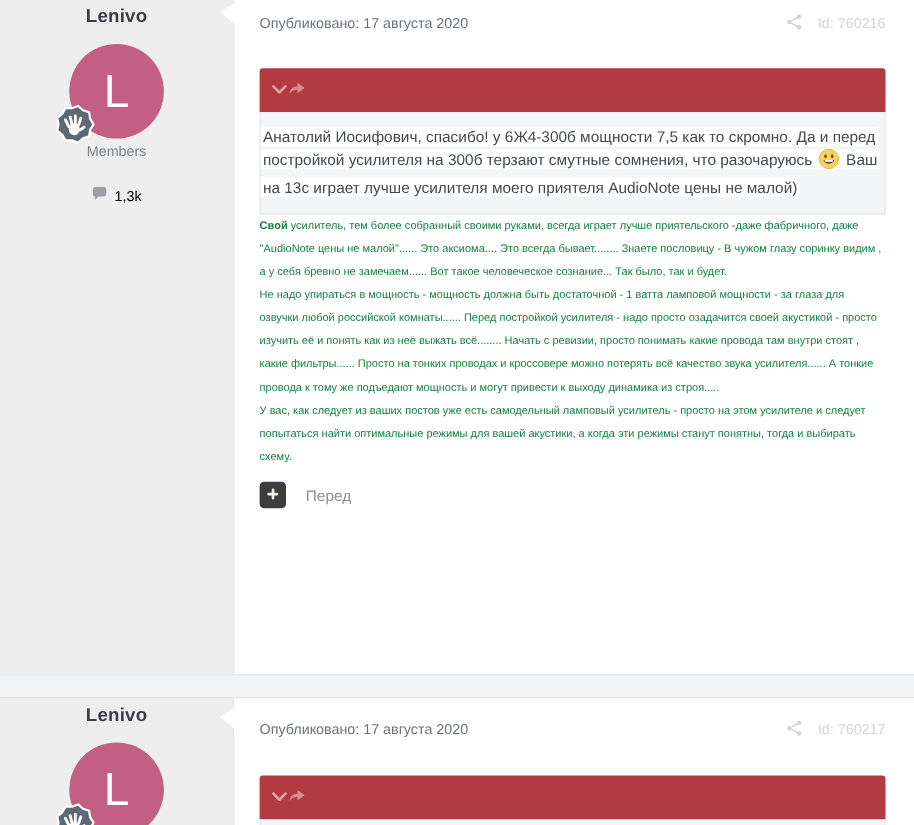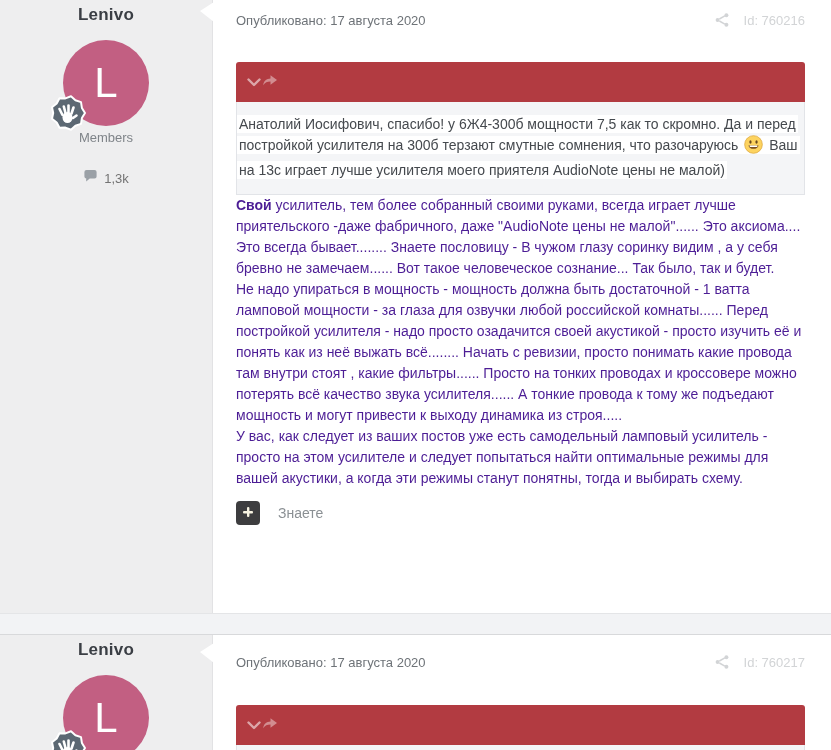--- a/index.html
+++ b/index.html
@@ -21,21 +21,21 @@
   .username { font-size:17px; font-weight:bold; color:#3a3e44; margin:0; letter-spacing:.2px; }
   .avatar-wrap { position:relative; width:86px; margin:15px auto 0; }
   .avatar {
     width:86px; height:86px; border-radius:50%; background:#c25f82;
     display:flex; align-items:center; justify-content:center;
   }
   .avatar-letter { color:#fff; font-size:42px; font-weight:500; line-height:1; }
   .badge { position:absolute; left:-14px; bottom:-6px; width:38px; height:38px; }
   .group-label { font-size:13px; color:#7f8489; margin-top:4px; }
   .count-row {
-    margin-top:24px; font-size:13px; color:#737373;
+    margin-top:24px; font-size:13px; color:#000000;
     display:flex; align-items:center; justify-content:center; gap:6px;
   }
 
   .content { flex:1; background:#fff; position:relative; padding:10px 26px 0 23px; }
   .bubble-tail {
     position:absolute; left:-13px; top:2px; width:0; height:0;
     border-right:14px solid #fff; border-top:9px solid transparent; border-bottom:11px solid transparent;
   }
   .meta-row { display:flex; align-items:center; justify-content:space-between; height:20px; }
   .published { font-size:13px; color:#6e7378; }
@@ -51,21 +51,21 @@
   .quote-body {
     background:#f4f5f7; border:1px solid #e2e4e8; border-top:0;
     padding:12px 0 13px; font-size:14px; line-height:21px; color:#45494e;
   }
   .hl {
     background:#fff; padding:1px 2px;
     -webkit-box-decoration-break:clone; box-decoration-break:clone;
   }
   .emoji { vertical-align:-4px; margin:0 2px; }
 
-  .content p { margin:0; font-size:14px; line-height:21px; color:#4c1d95; }
+  .content p { margin:0; font-size:10px; line-height:21px; color:#15803d; }
   .p1 { margin-top:11px; }
   .p2 { margin-top:43px; }
   .p3 { margin-top:7px; }
   .lead-bold { font-weight:bold; }
 
   .quote-row { margin-top:12px; display:flex; align-items:center; gap:18px; height:24px; }
   .plus-btn {
     width:24px; height:24px; border:0; border-radius:4px; background:#3d3d3f;
     display:flex; align-items:center; justify-content:center; cursor:pointer; padding:0;
   }
@@ -163,21 +163,21 @@
 
     <div class="quote-row">
       <button class="plus-btn">
         <span>
           <svg width="12" height="12" viewBox="0 0 12 12">
               <rect x="5" y="1" width="2.4" height="10" rx="1" fill="#f7f3e2"></rect>
               <rect x="1" y="5" width="10" height="2.4" rx="1" fill="#f7f3e2"></rect>
             </svg>
         </span>
       </button>
-      <span class="quote-label">Знаете</span>
+      <span class="quote-label">Перед</span>
     </div>
   </div>
 </article>
 
 <div class="post-separator"></div>
 
 <article class="post post--second" style="height:137px;">
   <aside class="sidebar">
     <h2 class="username">Lenivo</h2>
     <div class="avatar-wrap">

